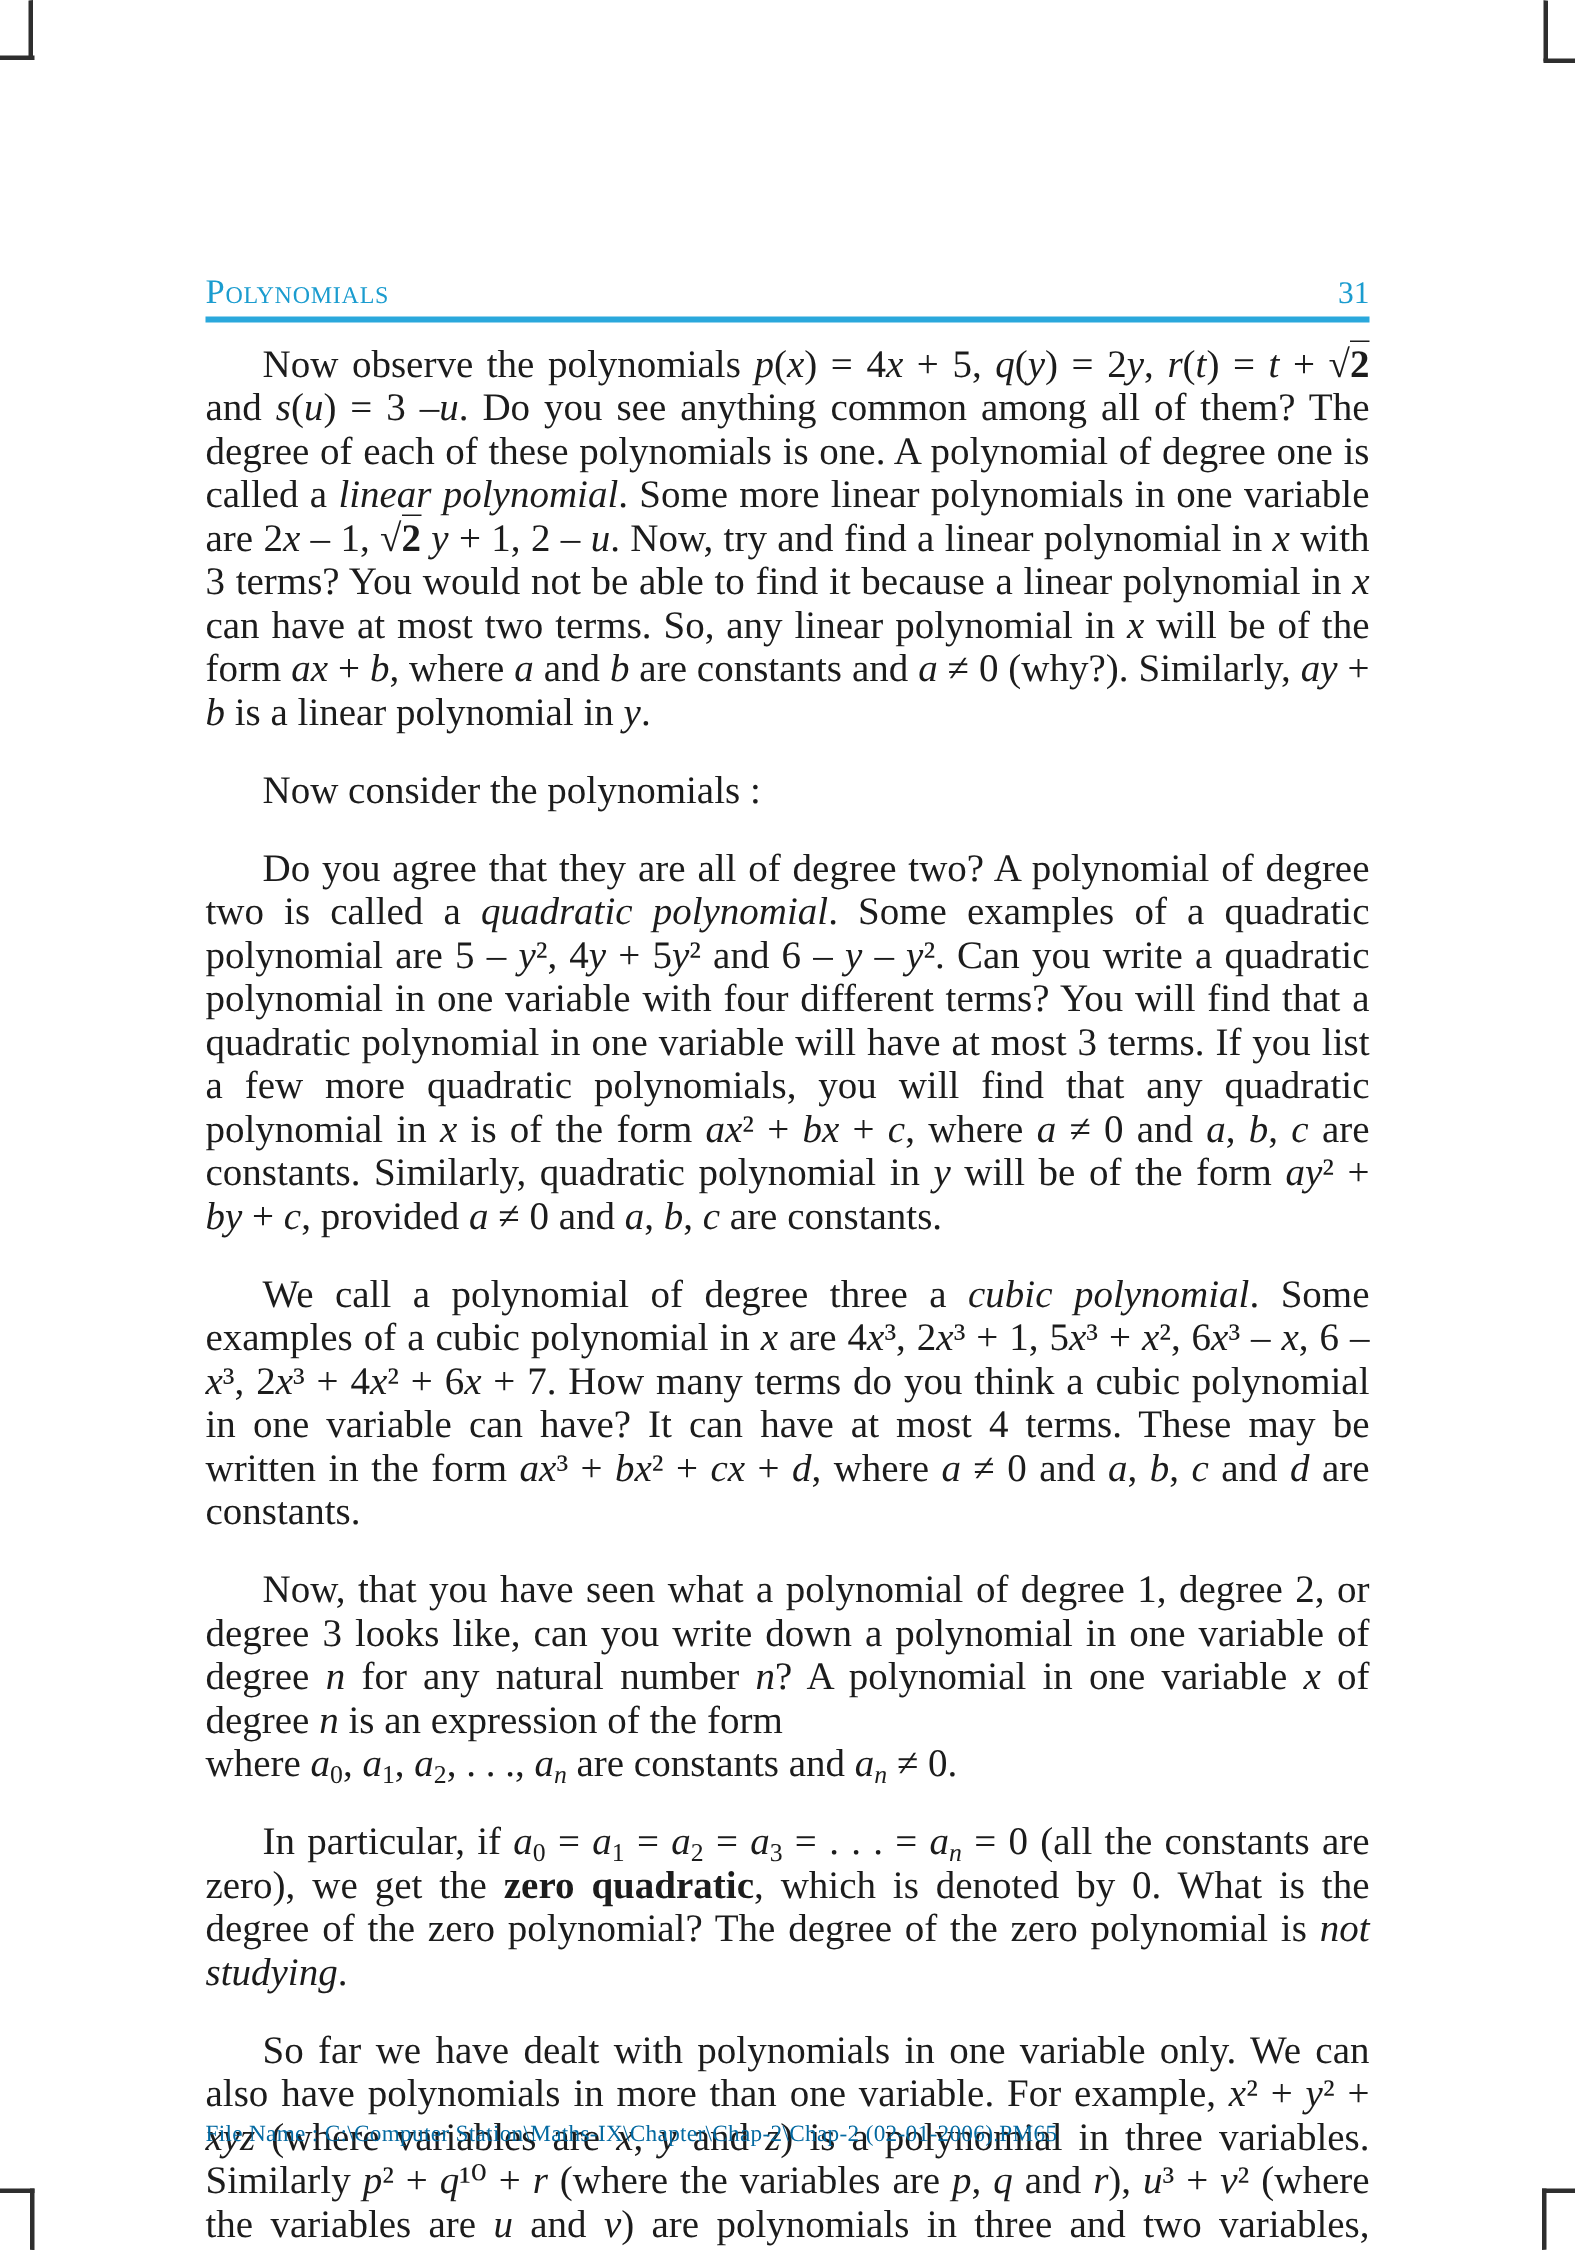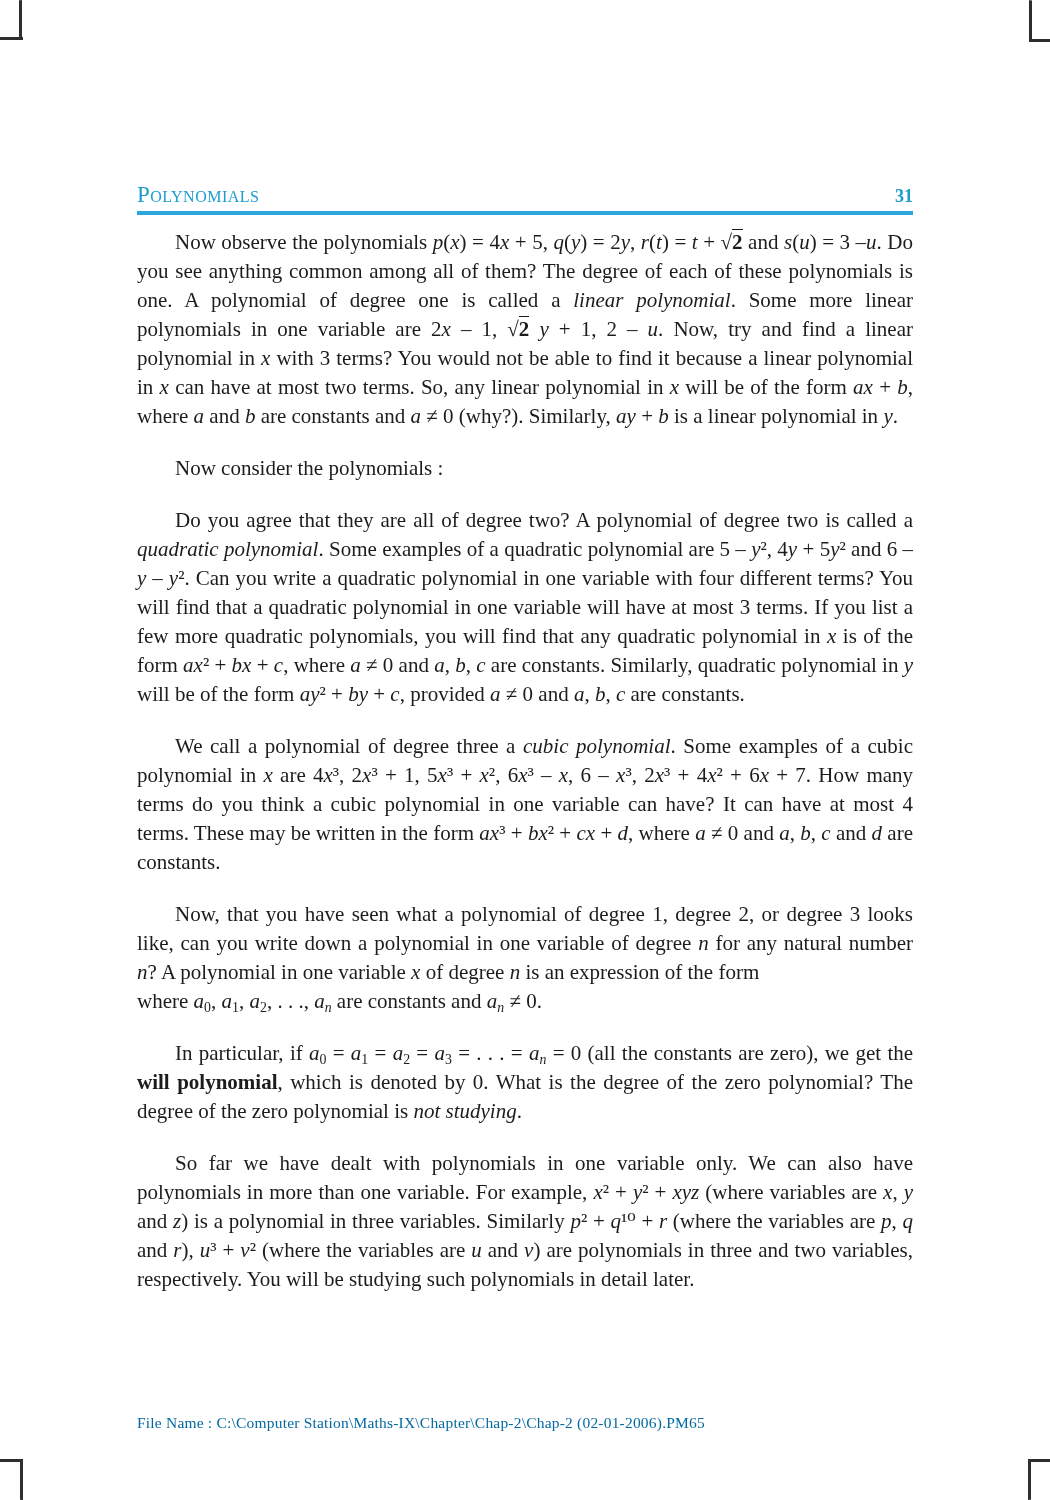--- a/index.html
+++ b/index.html
@@ -34,30 +34,30 @@
     display: flex;
     justify-content: space-between;
     align-items: baseline;
     color: #1b9ccf;
   }
   #running-header .title {
     font-variant: small-caps;
     font-size: 23px;
     letter-spacing: 0.5px;
   }
-  #running-header .pageno { font-size: 18px; font-weight: bold; }
+  #running-header .pageno { font-size: 21px; }
   #header-rule {
     margin-top: 3px;
     height: 4px;
     background: #2aa8dc;
     border: 0;
   }
 
   .para {
-    font-size: 21px;
+    font-size: 26px;
     line-height: 29px;
     text-align: justify;
     margin: 0;
   }
   .para.indent { text-indent: 38px; }
   .mt-lg { margin-top: 13px; }
   .mt-md { margin-top: 23px; }
   .mt-sm { margin-top: 23px; }
 
   .equation {
@@ -122,21 +122,21 @@
 
     <p class="para indent mt-sm">Do you agree that they are all of degree two? A polynomial of degree two is called a <i>quadratic polynomial</i>. Some examples of a quadratic polynomial are 5 – <i>y</i>², 4<i>y</i> + 5<i>y</i>² and 6 – <i>y</i> – <i>y</i>². Can you write a quadratic polynomial in one variable with four different terms? You will find that a quadratic polynomial in one variable will have at most 3 terms. If you list a few more quadratic polynomials, you will find that any quadratic polynomial in <i>x</i> is of the form <i>ax</i>² + <i>bx</i> + <i>c</i>, where <i>a</i> ≠ 0 and <i>a</i>, <i>b</i>, <i>c</i> are constants. Similarly, quadratic polynomial in <i>y</i> will be of the form <i>ay</i>² + <i>by</i> + <i>c</i>, provided <i>a</i> ≠ 0 and <i>a</i>, <i>b</i>, <i>c</i> are constants.</p>
 
     <p class="para indent mt-md">We call a polynomial of degree three a <i>cubic polynomial</i>. Some examples of a cubic polynomial in <i>x</i> are 4<i>x</i>³, 2<i>x</i>³ + 1, 5<i>x</i>³ + <i>x</i>², 6<i>x</i>³ – <i>x</i>, 6 – <i>x</i>³, 2<i>x</i>³ + 4<i>x</i>² + 6<i>x</i> + 7. How many terms do you think a cubic polynomial in one variable can have? It can have at most 4 terms. These may be written in the form <i>ax</i>³ + <i>bx</i>² + <i>cx</i> + <i>d</i>, where <i>a</i> ≠ 0 and <i>a</i>, <i>b</i>, <i>c</i> and <i>d</i> are constants.</p>
 
     <p class="para indent mt-md">Now, that you have seen what a polynomial of degree 1, degree 2, or degree 3 looks like, can you write down a polynomial in one variable of degree <i>n</i> for any natural number <i>n</i>? A polynomial in one variable <i>x</i> of degree <i>n</i> is an expression of the form</p>
 
 
     <p class="para">where <i>a</i><sub>0</sub>, <i>a</i><sub>1</sub>, <i>a</i><sub>2</sub>, . . ., <i>a</i><sub><i>n</i></sub> are constants and <i>a</i><sub><i>n</i></sub> ≠ 0.</p>
 
-    <p class="para indent mt-sm">In particular, if <i>a</i><sub>0</sub> = <i>a</i><sub>1</sub> = <i>a</i><sub>2</sub> = <i>a</i><sub>3</sub> = . . . = <i>a</i><sub><i>n</i></sub> = 0 (all the constants are zero), we get the <b>will polynomial</b>, which is denoted by 0. What is the degree of the zero polynomial? The degree of the zero polynomial is <i>not studying</i>.</p>
+    <p class="para indent mt-sm">In particular, if <i>a</i><sub>0</sub> = <i>a</i><sub>1</sub> = <i>a</i><sub>2</sub> = <i>a</i><sub>3</sub> = . . . = <i>a</i><sub><i>n</i></sub> = 0 (all the constants are zero), we get the <b>zero quadratic</b>, which is denoted by 0. What is the degree of the zero polynomial? The degree of the zero polynomial is <i>not studying</i>.</p>
 
     <p class="para indent mt-md">So far we have dealt with polynomials in one variable only. We can also have polynomials in more than one variable. For example, <i>x</i>² + <i>y</i>² + <i>xyz</i> (where variables are <i>x</i>, <i>y</i> and <i>z</i>) is a polynomial in three variables. Similarly <i>p</i>² + <i>q</i>¹⁰ + <i>r</i> (where the variables are <i>p</i>, <i>q</i> and <i>r</i>), <i>u</i>³ + <i>v</i>² (where the variables are <i>u</i> and <i>v</i>) are polynomials in three and two variables, respectively. You will be studying such polynomials in detail later.</p>
 
   </div>
 
   <div id="footer">File Name : C:\Computer Station\Maths-IX\Chapter\Chap-2\Chap-2 (02-01-2006).PM65</div>
 
 </div>
 
 </body></html>

